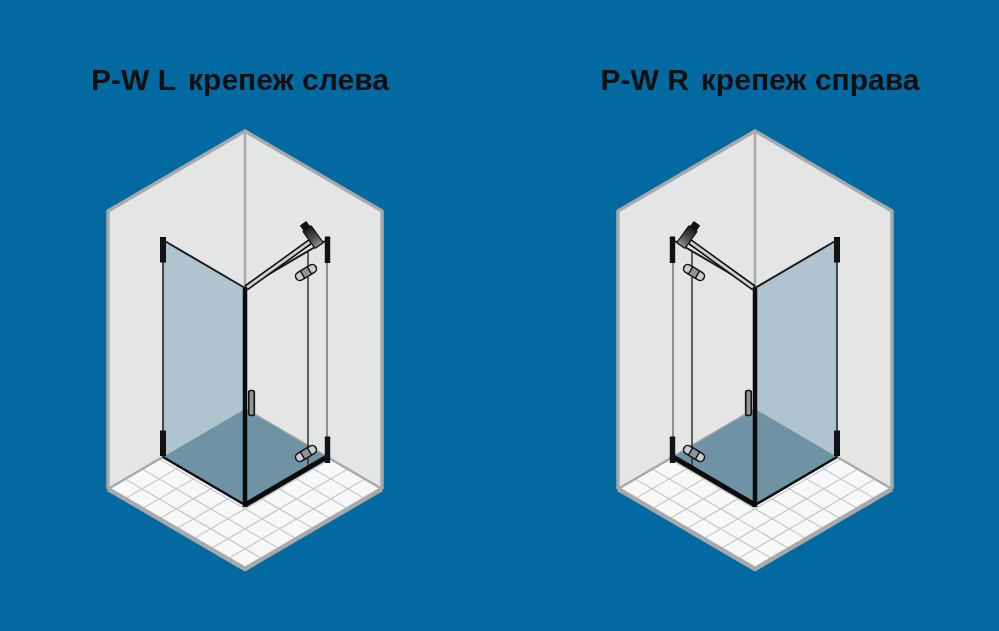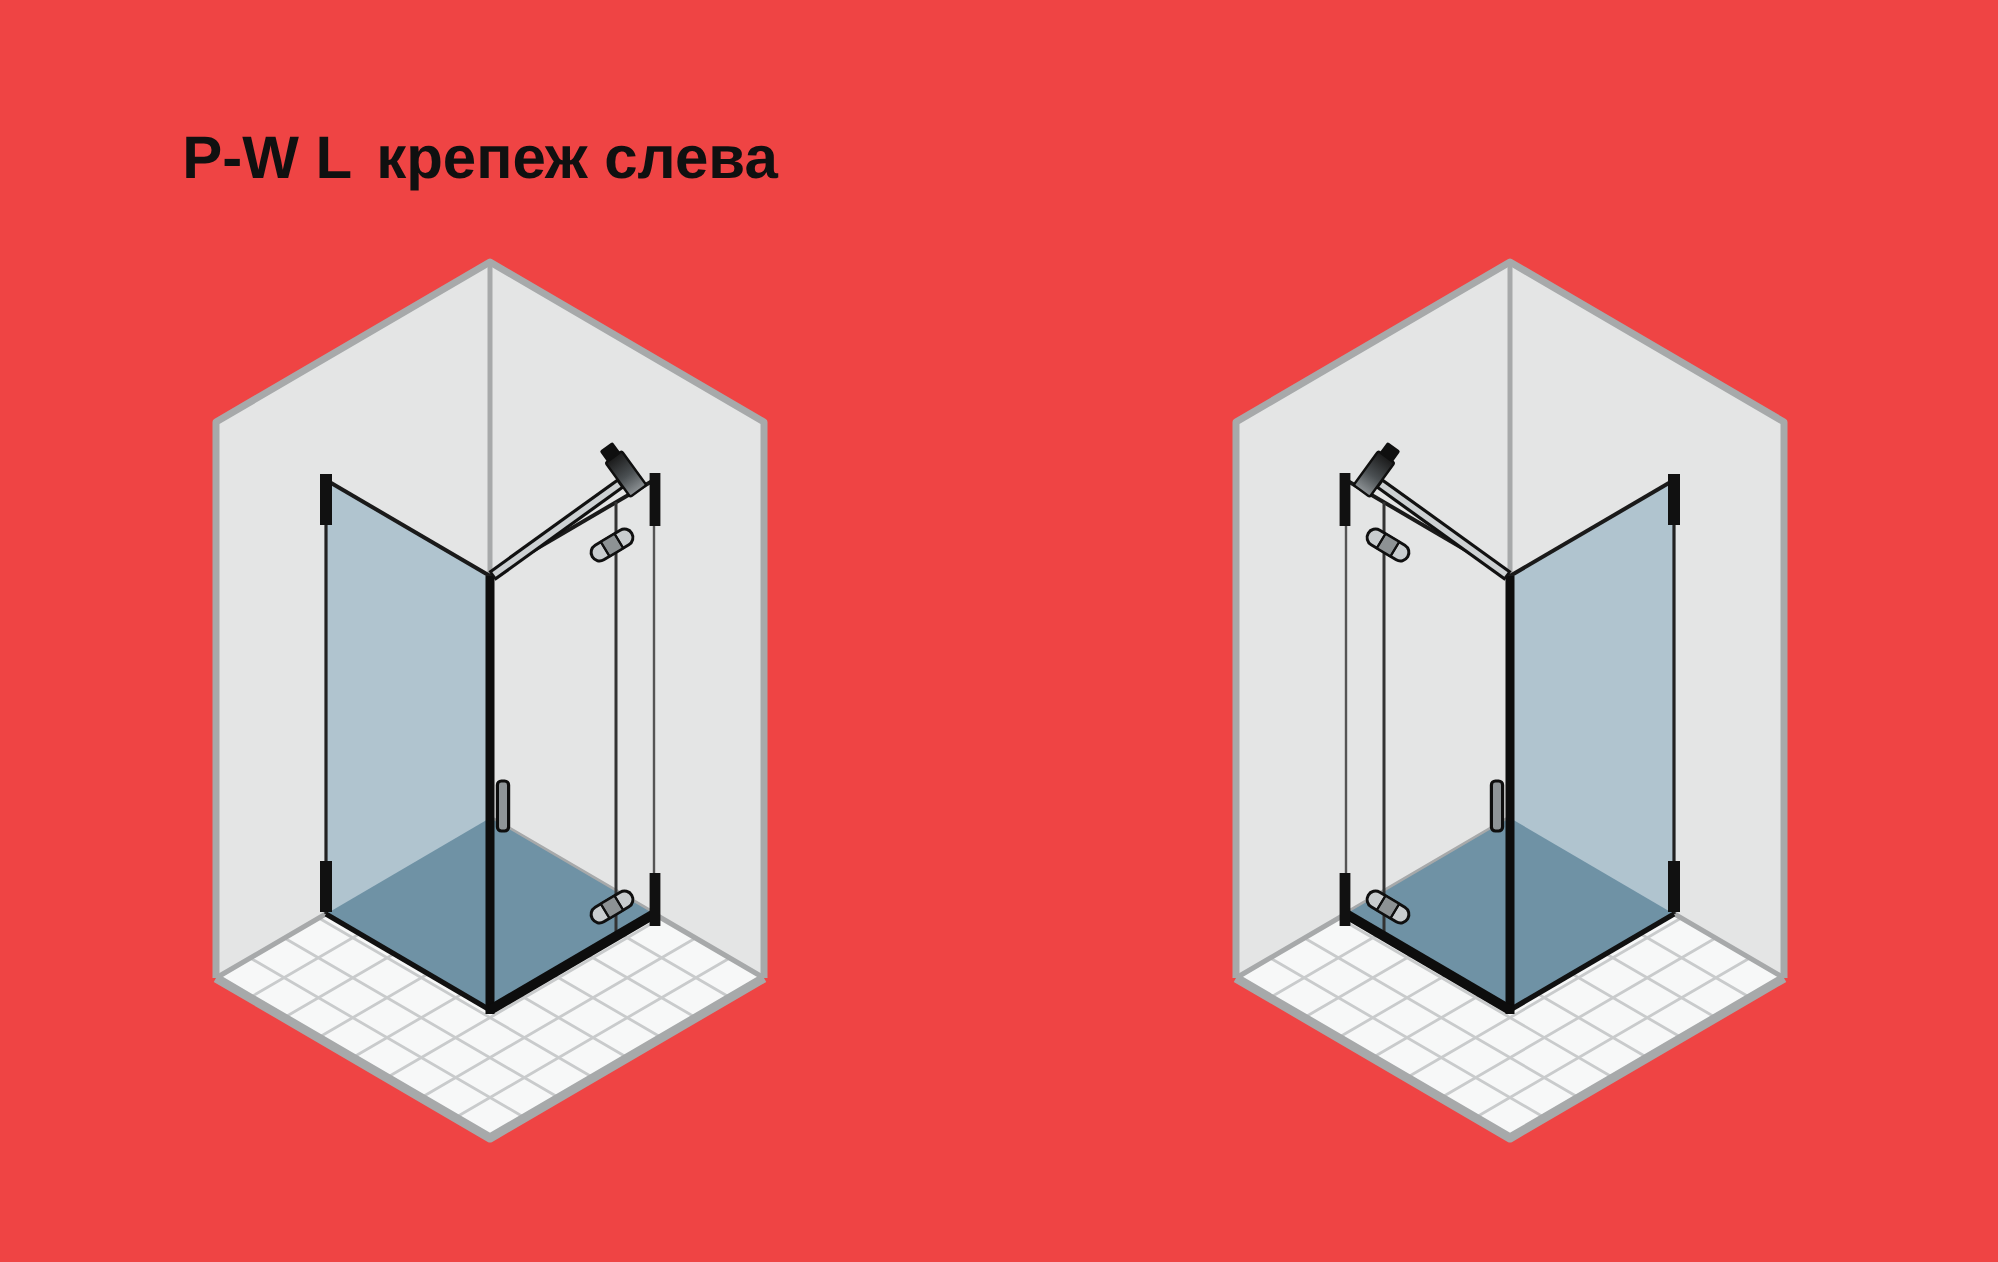--- a/index.html
+++ b/index.html
@@ -1,37 +1,40 @@
 <!DOCTYPE html>
 <html><head>
 <meta charset="utf-8">
 <style>
   html,body{margin:0;padding:0;background:#fff;}
   .page{
-    position:relative;width:999px;height:631px;background:#ef4444;overflow:hidden;
+    position:relative;width:999px;height:631px;background:#0369a1;overflow:hidden;
     font-family:"Liberation Sans",sans-serif;
   }
   .diagram-title{
     position:absolute;top:63px;width:480px;text-align:center;
     font-size:30px;font-weight:700;color:#101010;white-space:nowrap;
   }
   .diagram-title .caption{margin-left:12px;}
   .title-left{left:0;}
   .title-right{left:520px;}
   svg.canvas{position:absolute;left:0;top:0;}
 </style>
 </head>
 <body>
 
 <div class="page">
 
   <div class="diagram-title title-left">
     <span>P-W L</span><span class="caption">крепеж слева</span>
   </div>
 
+  <div class="diagram-title title-right">
+    <span>P-W R</span><span class="caption">крепеж справа</span>
+  </div>
 
   <svg class="canvas" width="999" height="631" viewBox="0 0 999 631">
     <defs>
       <linearGradient id="bracketGrad" x1="0" y1="0" x2="0" y2="1">
         <stop offset="0" stop-color="#1a1a1a"></stop>
         <stop offset="0.55" stop-color="#4a4f52"></stop>
         <stop offset="1" stop-color="#8e9396"></stop>
       </linearGradient>
 
       <g id="hinge">

